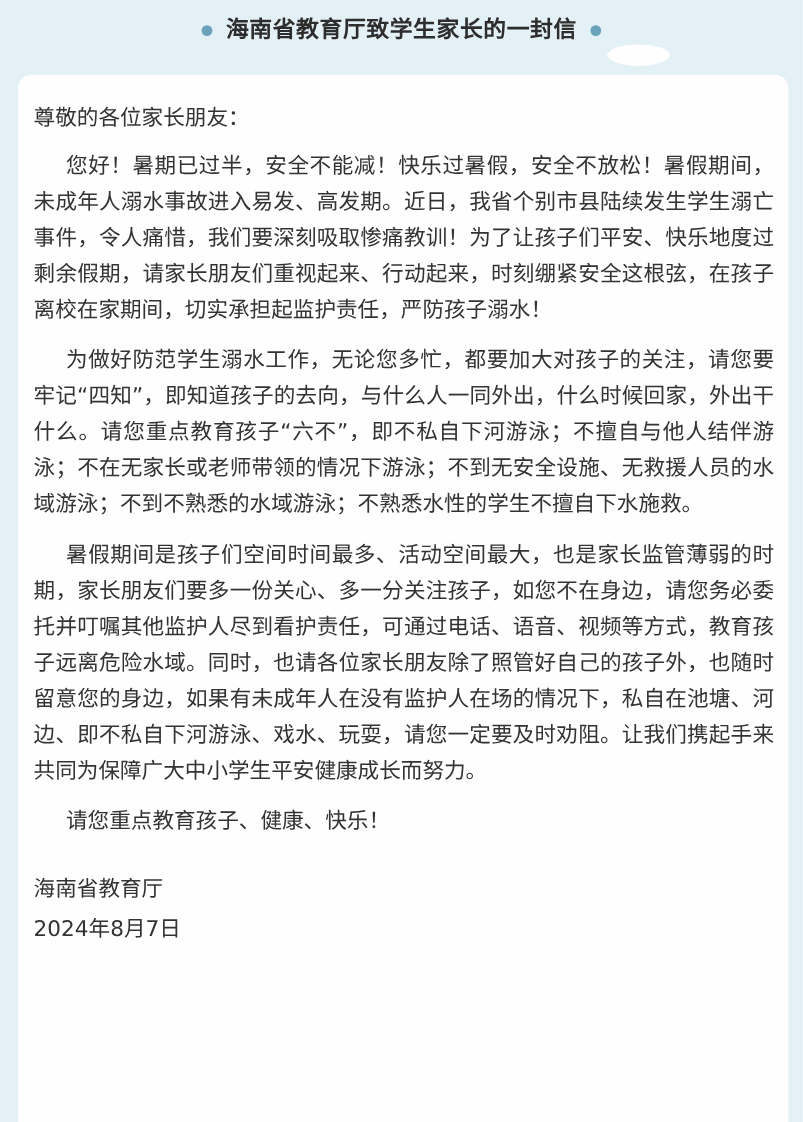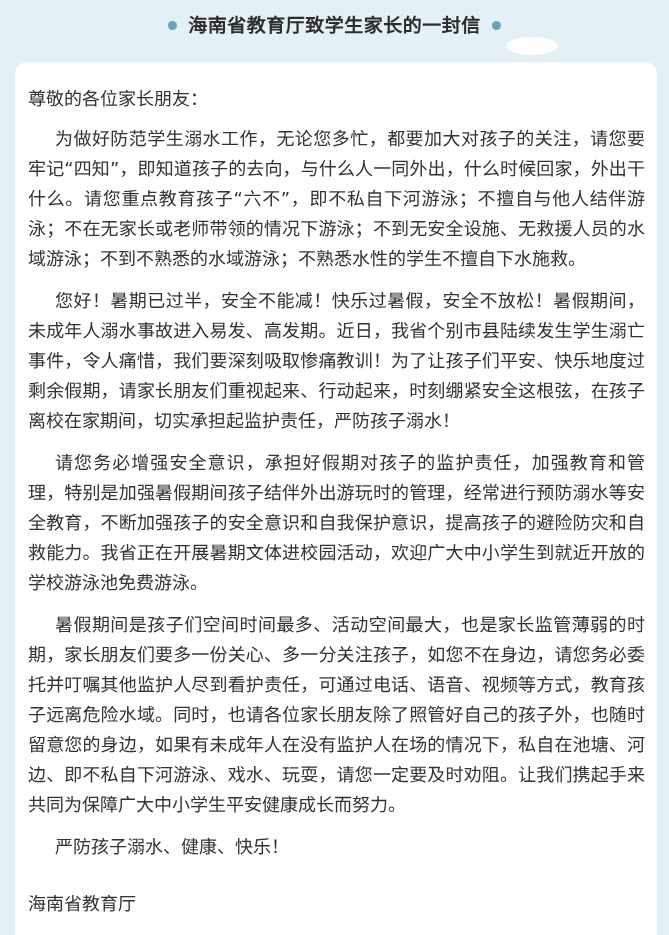--- a/index.html
+++ b/index.html
@@ -82,22 +82,22 @@
   <span class="dot"></span>
   <h1 class="title">海南省教育厅致学生家长的一封信</h1>
   <span class="dot"></span>
 </div>
 
 <div class="card-bump"></div>
 
 <div class="card">
   <div class="letter">
     <p class="salutation">尊敬的各位家长朋友：</p>
+    <p class="paragraph">您好！暑期已过半，安全不能减！快乐过暑假，安全不放松！暑假期间，未成年人溺水事故进入易发、高发期。近日，我省个别市县陆续发生学生溺亡事件，令人痛惜，我们要深刻吸取惨痛教训！为了让孩子们平安、快乐地度过剩余假期，请家长朋友们重视起来、行动起来，时刻绷紧安全这根弦，在孩子离校在家期间，切实承担起监护责任，严防孩子溺水！</p>
     <p class="paragraph">为做好防范学生溺水工作，无论您多忙，都要加大对孩子的关注，请您要牢记“四知”，即知道孩子的去向，与什么人一同外出，什么时候回家，外出干什么。请您重点教育孩子“六不”，即不私自下河游泳；不擅自与他人结伴游泳；不在无家长或老师带领的情况下游泳；不到无安全设施、无救援人员的水域游泳；不到不熟悉的水域游泳；不熟悉水性的学生不擅自下水施救。</p>
-    <p class="paragraph">您好！暑期已过半，安全不能减！快乐过暑假，安全不放松！暑假期间，未成年人溺水事故进入易发、高发期。近日，我省个别市县陆续发生学生溺亡事件，令人痛惜，我们要深刻吸取惨痛教训！为了让孩子们平安、快乐地度过剩余假期，请家长朋友们重视起来、行动起来，时刻绷紧安全这根弦，在孩子离校在家期间，切实承担起监护责任，严防孩子溺水！</p>
-    <p class="paragraph">请您务必增强安全意识，承担好假期对孩子的监护责任，加强教育和管理，特别是加强暑假期间孩子结伴外出游玩时的管理，经常进行预防溺水等安全教育，不断加强孩子的安全意识和自我保护意识，提高孩子的避险防灾和自救能力。我省正在开展暑期文体进校园活动，欢迎广大中小学生到就近开放的学校游泳池免费游泳。</p>
     <p class="paragraph">暑假期间是孩子们空间时间最多、活动空间最大，也是家长监管薄弱的时期，家长朋友们要多一份关心、多一分关注孩子，如您不在身边，请您务必委托并叮嘱其他监护人尽到看护责任，可通过电话、语音、视频等方式，教育孩子远离危险水域。同时，也请各位家长朋友除了照管好自己的孩子外，也随时留意您的身边，如果有未成年人在没有监护人在场的情况下，私自在池塘、河边、即不私自下河游泳、戏水、玩耍，请您一定要及时劝阻。让我们携起手来共同为保障广大中小学生平安健康成长而努力。</p>
-    <p class="paragraph">严防孩子溺水、健康、快乐！</p>
+    <p class="paragraph">请您重点教育孩子、健康、快乐！</p>
     <div class="signoff">
       <div class="signature">海南省教育厅</div>
+      <div class="date">2024年8月7日</div>
     </div>
   </div>
 </div>
 
 </body></html>

